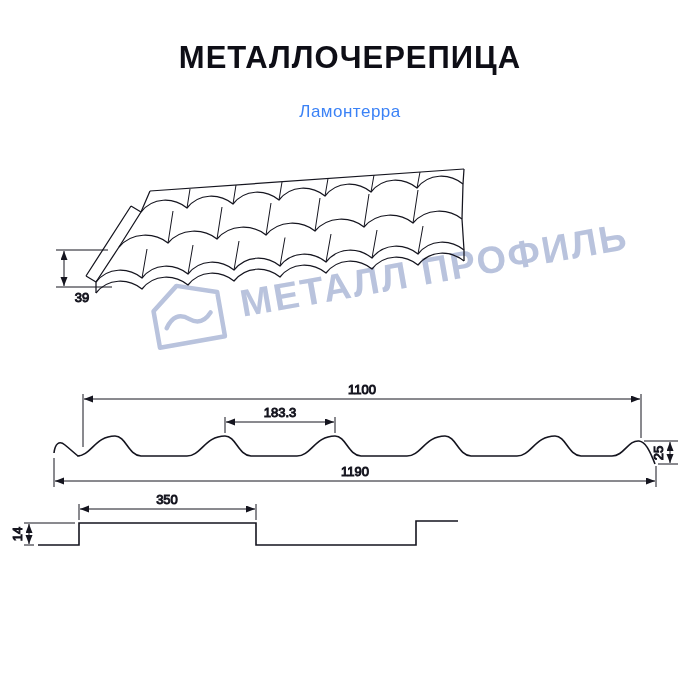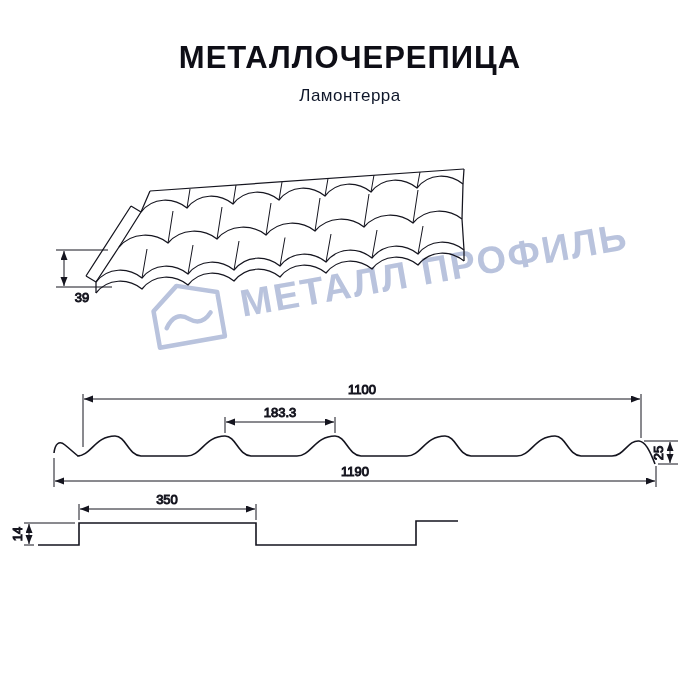--- a/index.html
+++ b/index.html
@@ -7,21 +7,21 @@
     width:700px;height:700px;background:#ffffff;
     font-family:"Liberation Sans","DejaVu Sans",sans-serif;
     position:relative;overflow:hidden;color:#15151f;
   }
   .page{position:absolute;inset:0;}
   .header{position:absolute;top:40px;left:0;width:700px;text-align:center;}
   .title{
     margin:0;font-size:31px;font-weight:700;letter-spacing:1px;color:#0e0e16;
   }
   .subtitle{
-    margin-top:10px;font-size:17px;font-weight:400;color:#0f172a;letter-spacing:0.5px;
+    margin-top:26px;font-size:17px;font-weight:400;color:#3b82f6;letter-spacing:0.5px;
   }
   .watermark{
     position:absolute;left:150px;top:285px;
     display:flex;align-items:center;gap:16px;
     transform:rotate(-10deg);transform-origin:left center;
     color:#b9c3dd;white-space:nowrap;pointer-events:none;
   }
   .watermark .wm-text{
     font-size:38px;font-weight:700;letter-spacing:2px;
   }

